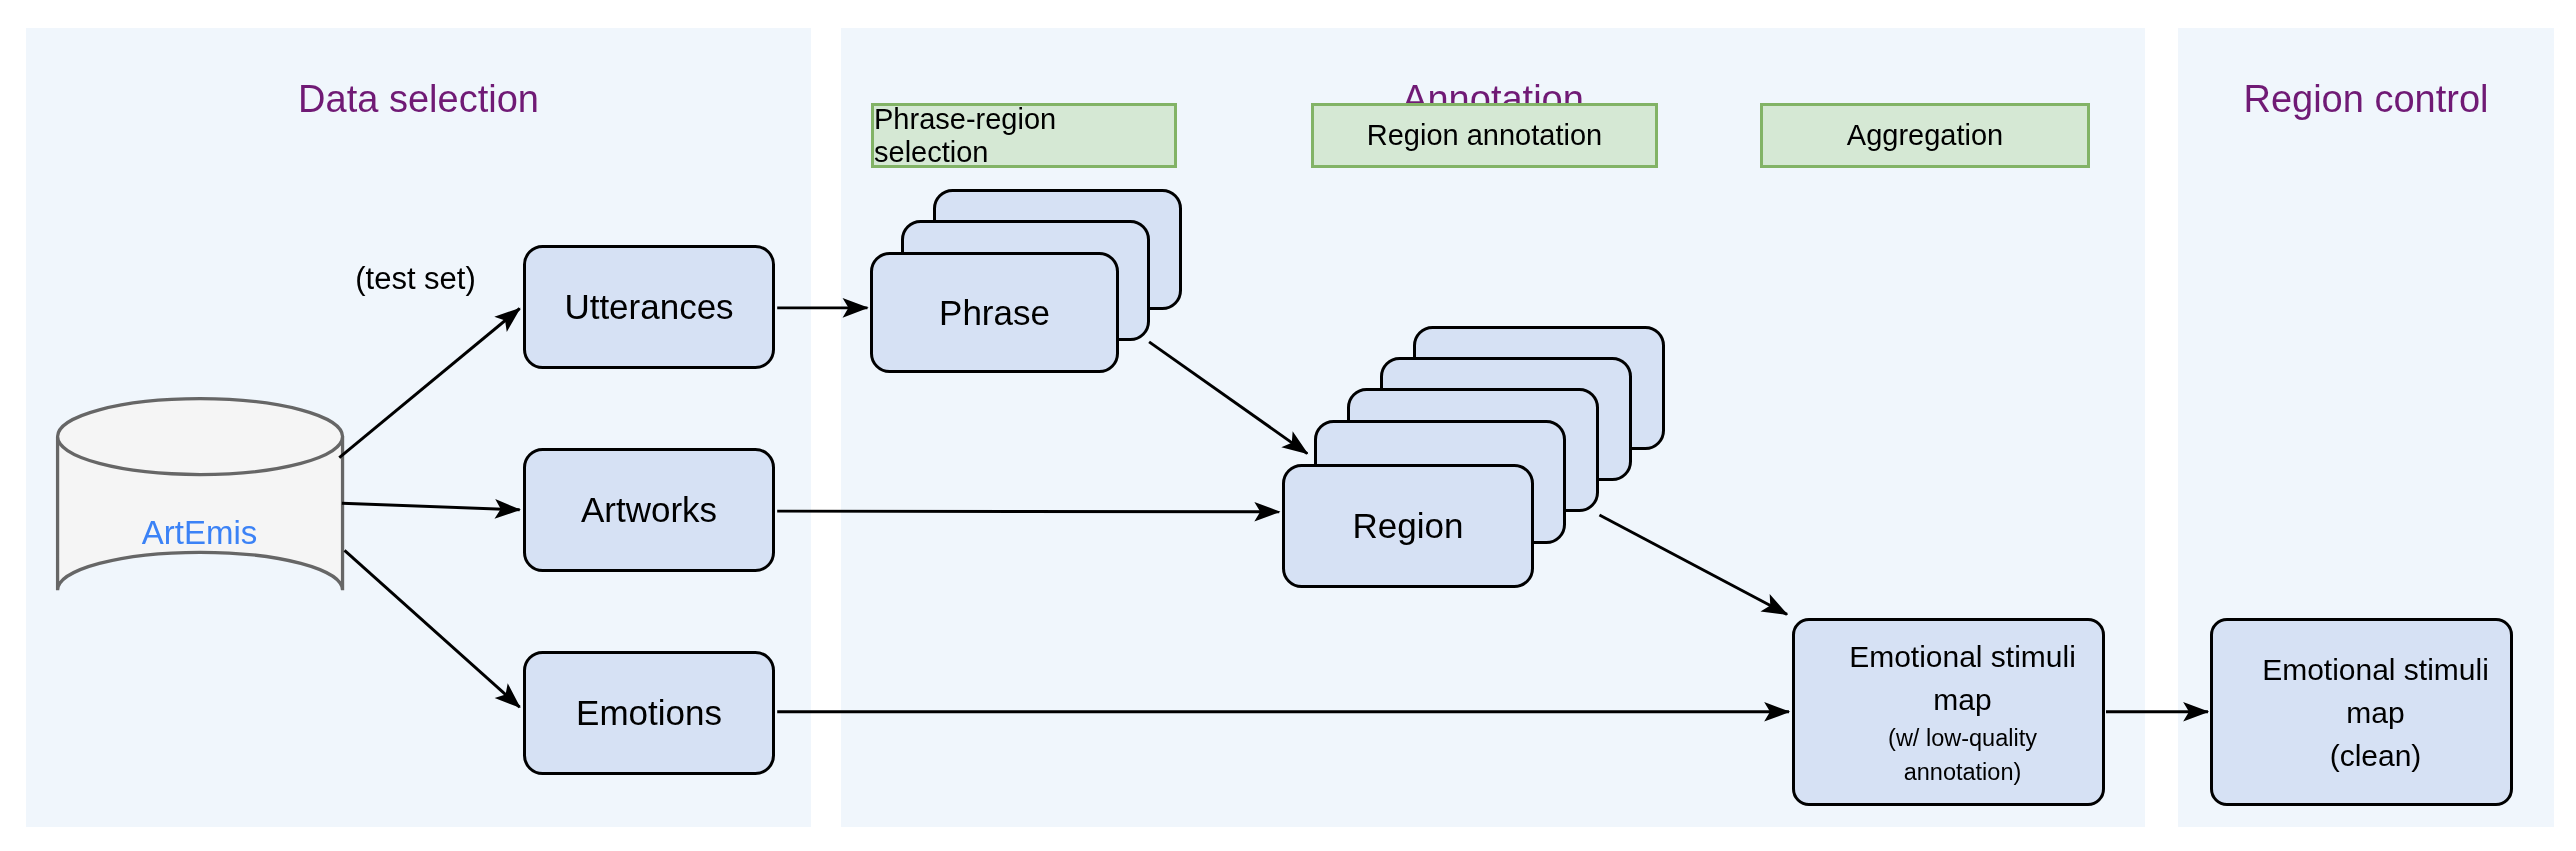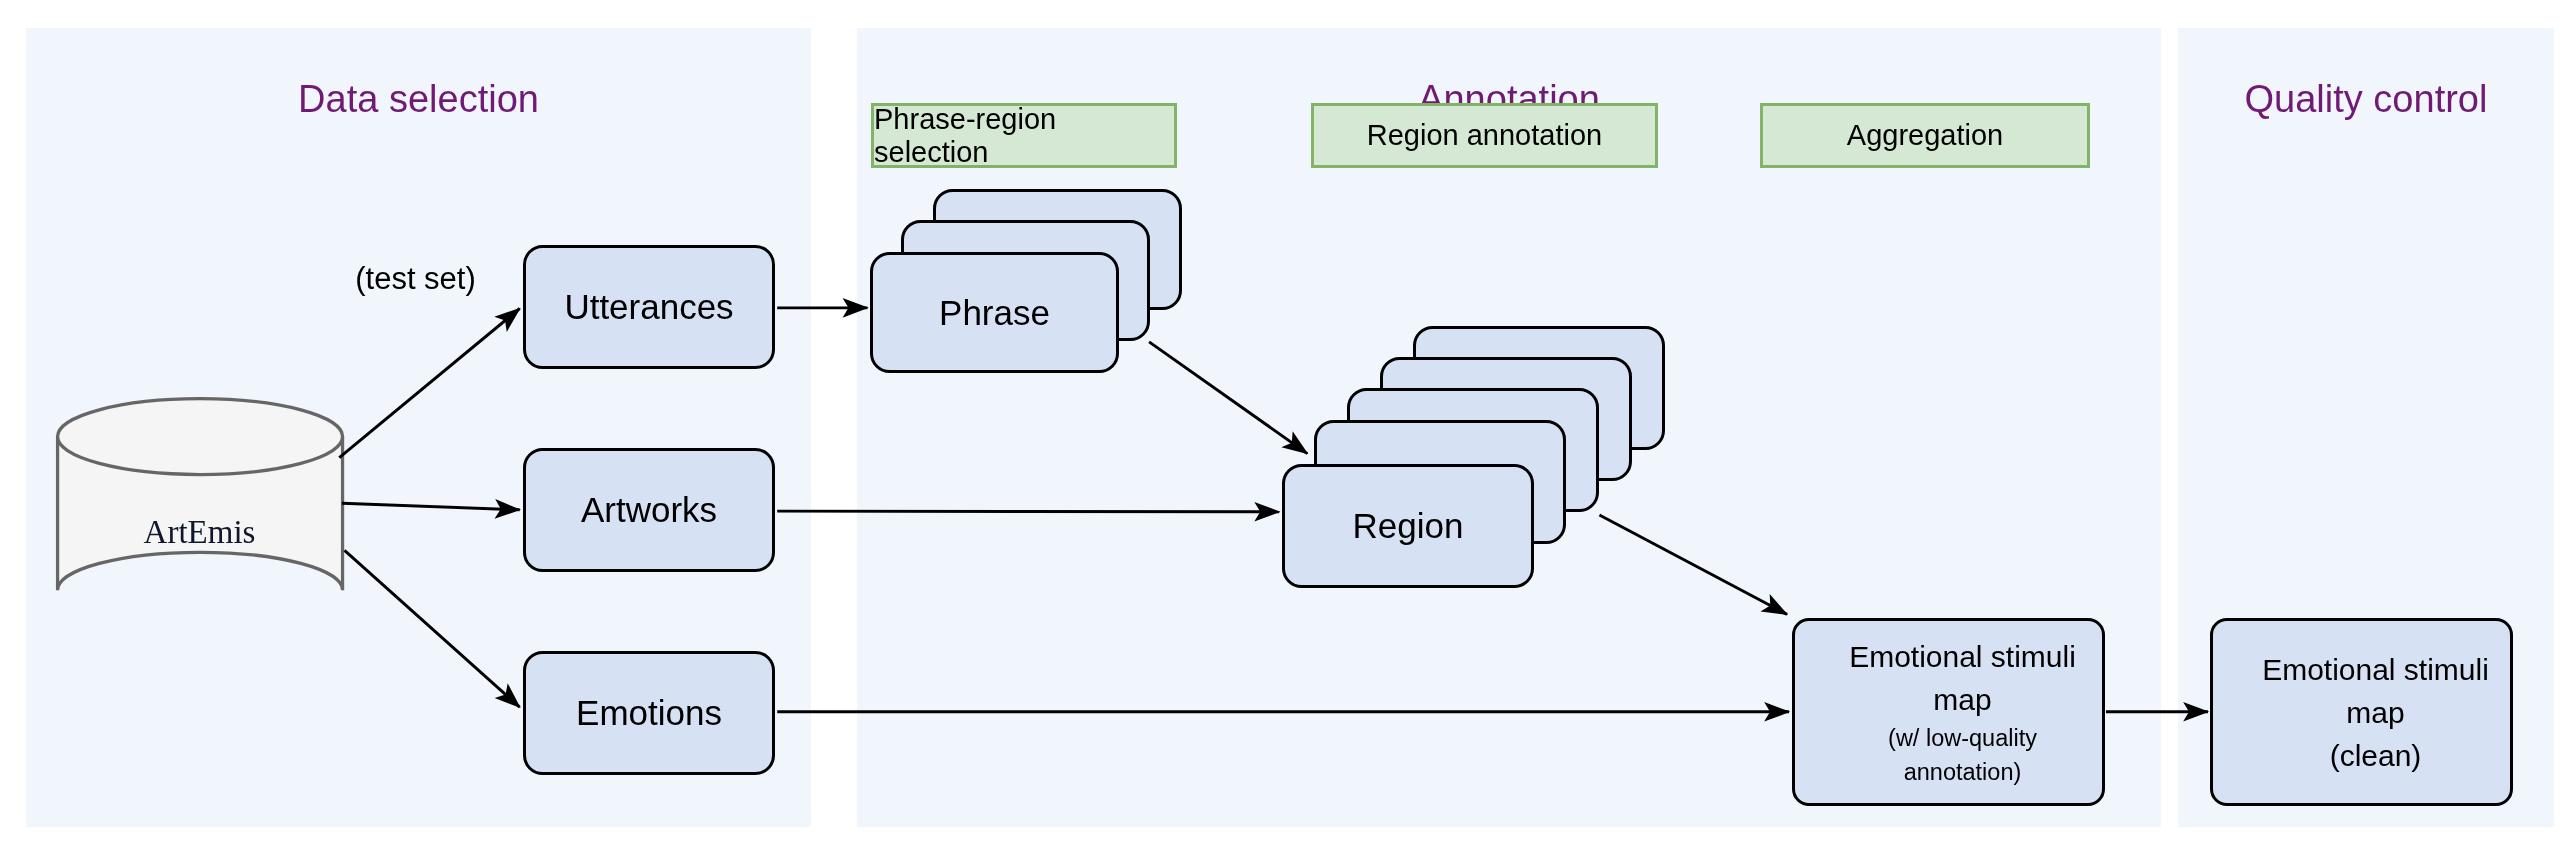--- a/index.html
+++ b/index.html
@@ -2,21 +2,21 @@
 <html style="font-size:10.5px"><head>
 <meta charset="utf-8">
 <style>
   html,body{margin:0;padding:0;background:#ffffff;}
   body{font-family:"Liberation Sans","DejaVu Sans",sans-serif;color:#000;}
   #canvas{position:relative;width:2576px;height:851px;background:#ffffff;overflow:hidden;}
 
   
   .panel{position:absolute;top:27.5px;height:799px;background:#f0f6fc;}
   #panel-data-selection{left:26px;width:785px;}
-  #panel-annotation{left:841px;width:1304px;margin-left:16px;}
+  #panel-annotation{left:841px;width:1304px;}
   #panel-quality-control{left:2178px;width:376px;}
   .panel-title{position:absolute;top:51px;left:0;width:100%;text-align:center;
                font-size:38px;line-height:1.1;color:#701a75;}
 
   
   .stage-label{position:absolute;top:103px;height:65px;box-sizing:border-box;
                background:#d5e8d4;border:3.3px solid #82b366;
                display:flex;align-items:center;justify-content:center;
                font-size:29px;z-index:2;}
   #stage-phrase-region{left:871px;width:306px;}
@@ -46,39 +46,39 @@
   
   .multiline{flex-direction:column;border-radius:17px;font-size:30px;line-height:43px;padding-left:28px;}
   .multiline .small{font-size:23.5px;line-height:34px;}
   #node-stimuli-map{left:1792px;top:618px;width:313px;height:188px;}
   #node-stimuli-clean{left:2210px;top:618px;width:303px;height:188px;}
 
   
   #test-set-note{position:absolute;left:314px;top:260px;width:203px;text-align:center;
                  font-size:31px;line-height:37px;z-index:2;}
   #artemis-label{position:absolute;left:57px;top:513px;width:285px;text-align:center;
-                 font-size:33px;line-height:39px;color:#0f172a;z-index:2;font-family:Liberation Serif, serif;}
+                 font-size:33px;line-height:39px;color:#3b82f6;z-index:2;}
 
   
   #overlay{position:absolute;left:0;top:0;z-index:1;}
   .edge{stroke:#000;stroke-width:4.5px;fill:none;}
 </style>
 </head>
 <body>
 
 <div id="canvas">
 
   <div class="panel" id="panel-data-selection">
     <div class="panel-title">Data selection</div>
   </div>
   <div class="panel" id="panel-annotation">
     <div class="panel-title">Annotation</div>
   </div>
   <div class="panel" id="panel-quality-control">
-    <div class="panel-title">Quality control</div>
+    <div class="panel-title">Region control</div>
   </div>
 
   <svg id="overlay" width="2576" height="851" viewBox="0 0 3939 1302">
     <defs>
       <marker id="ah" markerUnits="userSpaceOnUse" markerWidth="44" markerHeight="34" refX="40" refY="17" orient="auto">
         <path d="M2,2 L42,17 L2,32 L11,17 Z" fill="#000"></path>
       </marker>
     </defs>
 
     <g>

